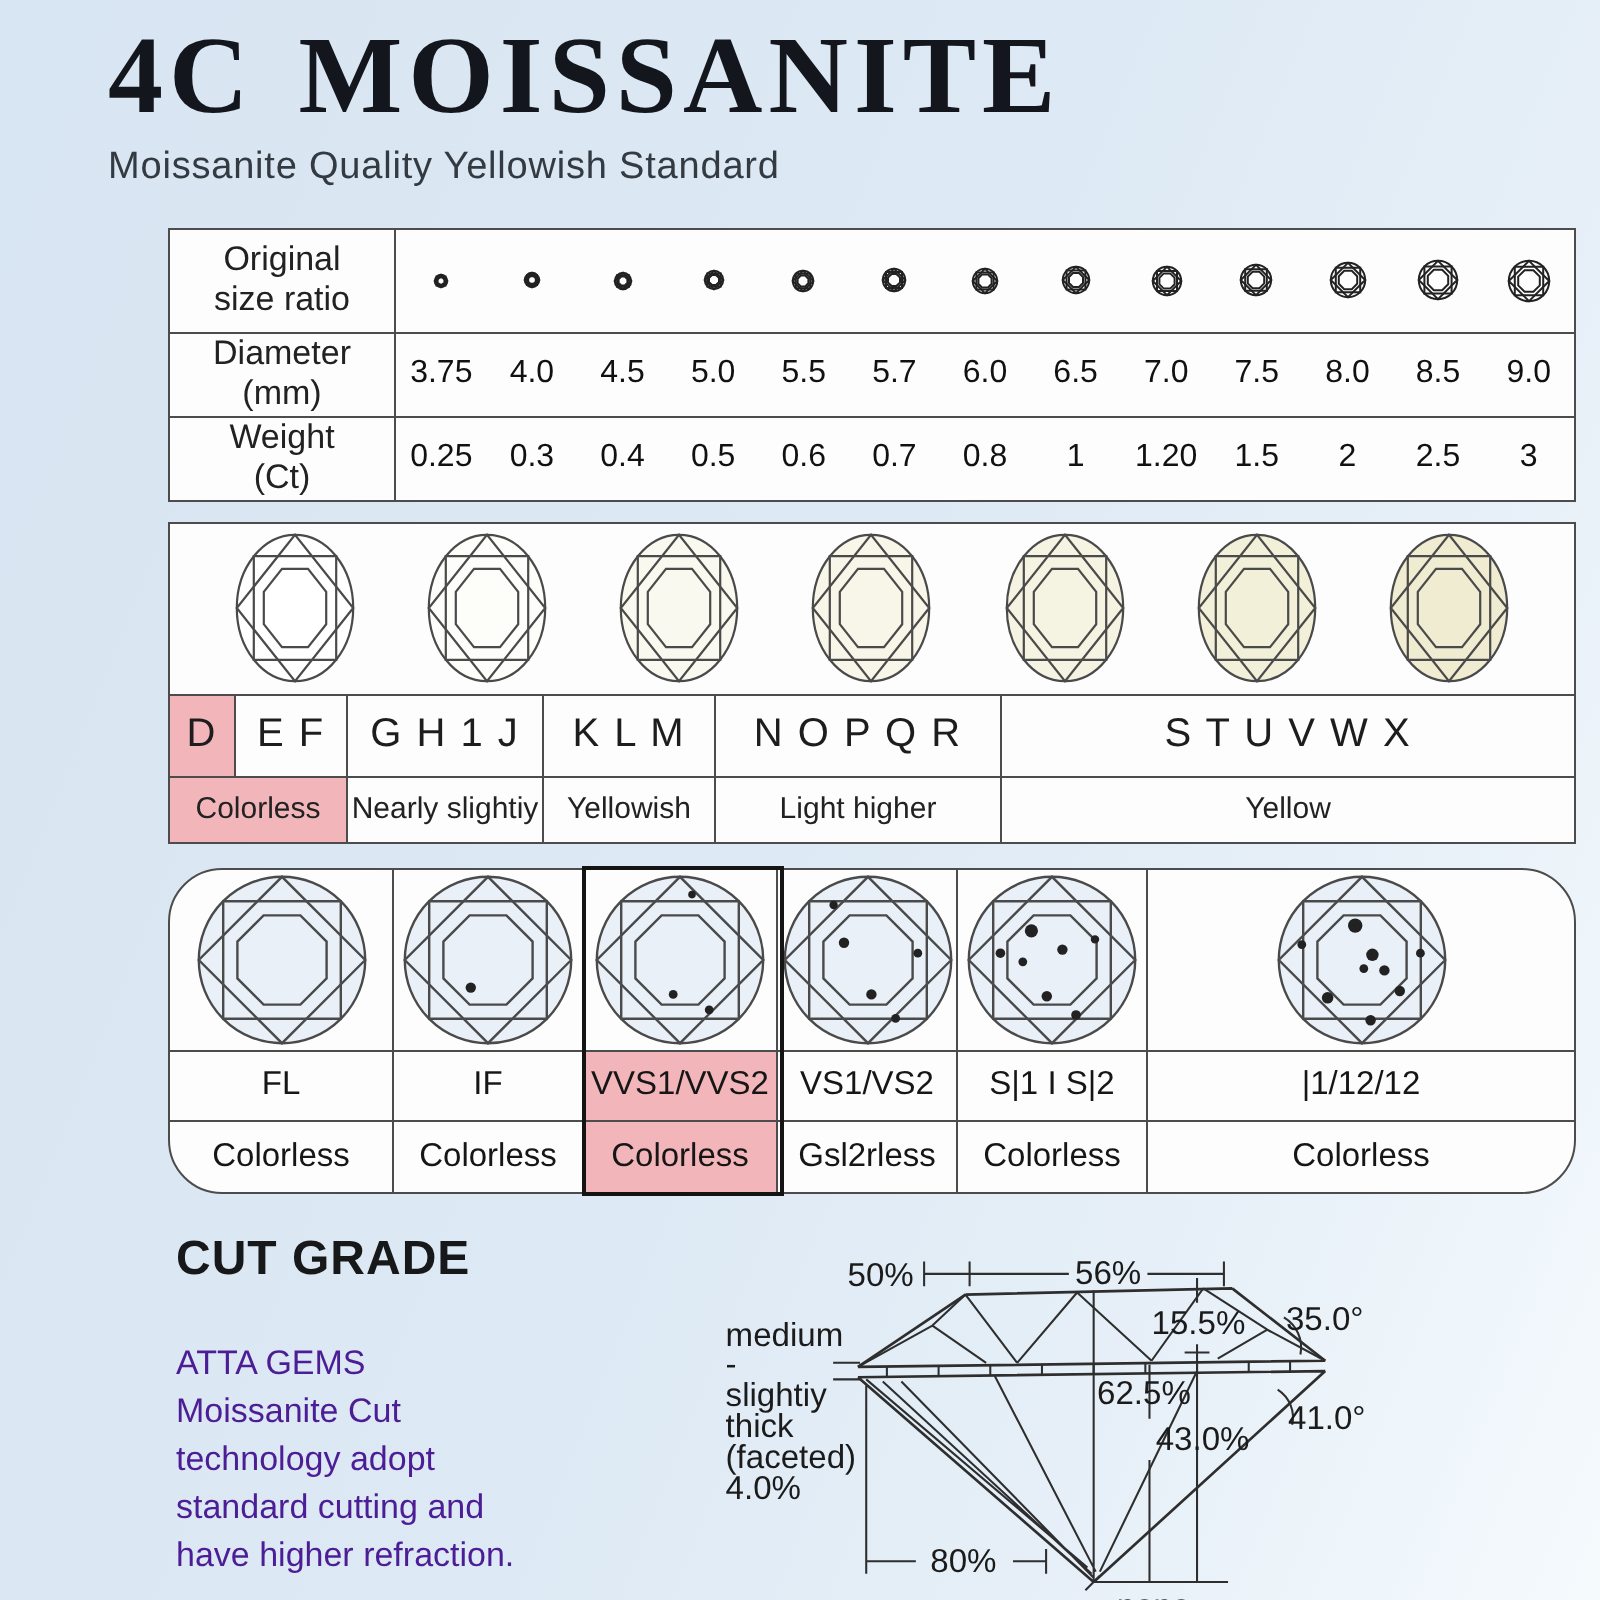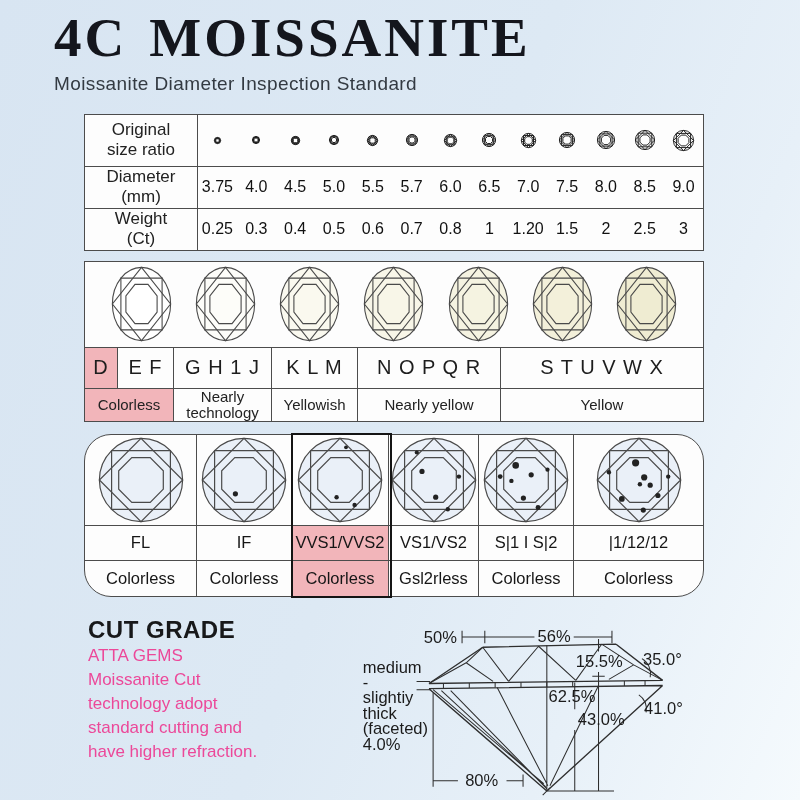--- a/index.html
+++ b/index.html
@@ -12,21 +12,21 @@
   
   header { padding:8px 0 0 54px; }
   h1 {
     font-family:"Liberation Serif","DejaVu Serif",serif;
     font-size:55px; font-weight:600; letter-spacing:3px; color:#14161d; line-height:1.1;
   }
   h1 .tmain { margin-left:22px; }
   .subtitle { margin-top:4px; font-size:19px; color:#333a42; letter-spacing:.4px; }
 
   
-  .box { margin-left:84px; width:620px; border:1px solid #4c4c4c; background:#fdfdfd; }
+  .box { margin-left:84px; width:704px; border:1px solid #4c4c4c; background:#fdfdfd; }
 
   
   .size-box { margin-top:19px; }
   .srow { display:grid; grid-template-columns:113px 1fr; }
   .srow + .srow { border-top:1px solid #4c4c4c; }
   .slabel {
     border-right:1px solid #4c4c4c; display:flex; flex-direction:column;
     align-items:center; justify-content:center; font-size:17px; line-height:1.15; color:#222; text-align:center;
   }
   .svals { display:grid; grid-template-columns:repeat(13,1fr); align-items:center; }
@@ -50,34 +50,34 @@
   .cl-grid { display:grid; grid-template-columns:112px 95px 97px 90px 95px 1fr; grid-template-rows:91px 35px 35px; }
   .cl-grid .gcell { display:flex; align-items:center; justify-content:center; }
   .cl-grid .tcell { display:flex; align-items:center; justify-content:center; font-size:16.5px; color:#161616; }
   .bb { border-bottom:1px solid #4c4c4c; }
   .cl-highlight { position:absolute; left:206px; top:-2px; bottom:-2px; width:101px; border:2.5px solid #141414; pointer-events:none; }
 
   
   .cut { margin-top:13px; display:flex; }
   .cut-left { margin-left:88px; width:248px; flex:none; }
   .cut-left h2 { font-size:24px; letter-spacing:.5px; color:#17181a; margin-top:6px; }
-  .cut-desc { font-size:17px; line-height:1.42; color:#ec4899; }
+  .cut-desc { margin-top:26px; font-size:17px; line-height:1.42; color:#4c1d95; }
   .cut-svg { flex:none; margin-left:4px; margin-top:-2px; }
   .cut-svg path, .cut-svg line { stroke:#2e2e2e; fill:none; }
   .cut-svg .outline { stroke-width:1.3; }
   .cut-svg .facet { stroke-width:1; }
   .cut-svg .dim { stroke-width:1; }
   .cut-svg text { font:16px "Liberation Sans",sans-serif; fill:#1b1b1b; stroke:none; }
 </style>
 </head>
 <body>
 
 <header>
   <h1><span>4C</span><span class="tmain">MOISSANITE</span></h1>
-  <div class="subtitle">Moissanite Diameter Inspection Standard</div>
+  <div class="subtitle">Moissanite Quality Yellowish Standard</div>
 </header>
 
 <section class="box size-box">
   <div class="srow r-icons">
     <div class="slabel">
       <span>Original</span>
       <span>size ratio</span>
     </div>
     <div class="svals" id="icon-row">
         <div class="icell">
@@ -292,23 +292,23 @@
   <div class="cg-letters" id="letter-row">
       <div class="lcell pink br">D</div>
       <div class="lcell br">E F</div>
       <div class="lcell br">G H 1 J</div>
       <div class="lcell br">K L M</div>
       <div class="lcell br">N O P Q R</div>
       <div class="lcell">S T U V W X</div>
     </div>
   <div class="cg-cats" id="cat-row">
       <div class="ccell pink br">Colorless</div>
-      <div class="ccell br">Nearly technology</div>
+      <div class="ccell br">Nearly slightiy</div>
       <div class="ccell br">Yellowish</div>
-      <div class="ccell br">Nearly yellow</div>
+      <div class="ccell br">Light higher</div>
       <div class="ccell">Yellow</div>
     </div>
 </section>
 
 <section class="box clarity-box">
   <div class="cl-grid" id="clarity-grid">
       <div class="gcell bb br">
         <svg width="86" height="86" viewBox="0 0 86 86" fill="none" stroke="#4a4a4a" stroke-width="1.2">
           <ellipse cx="43" cy="43" rx="41.6" ry="41.6" fill="#eaf0f8"></ellipse>
           <polygon points="84.6,43.0 43.0,84.6 1.4,43.0 43.0,1.4"></polygon>

